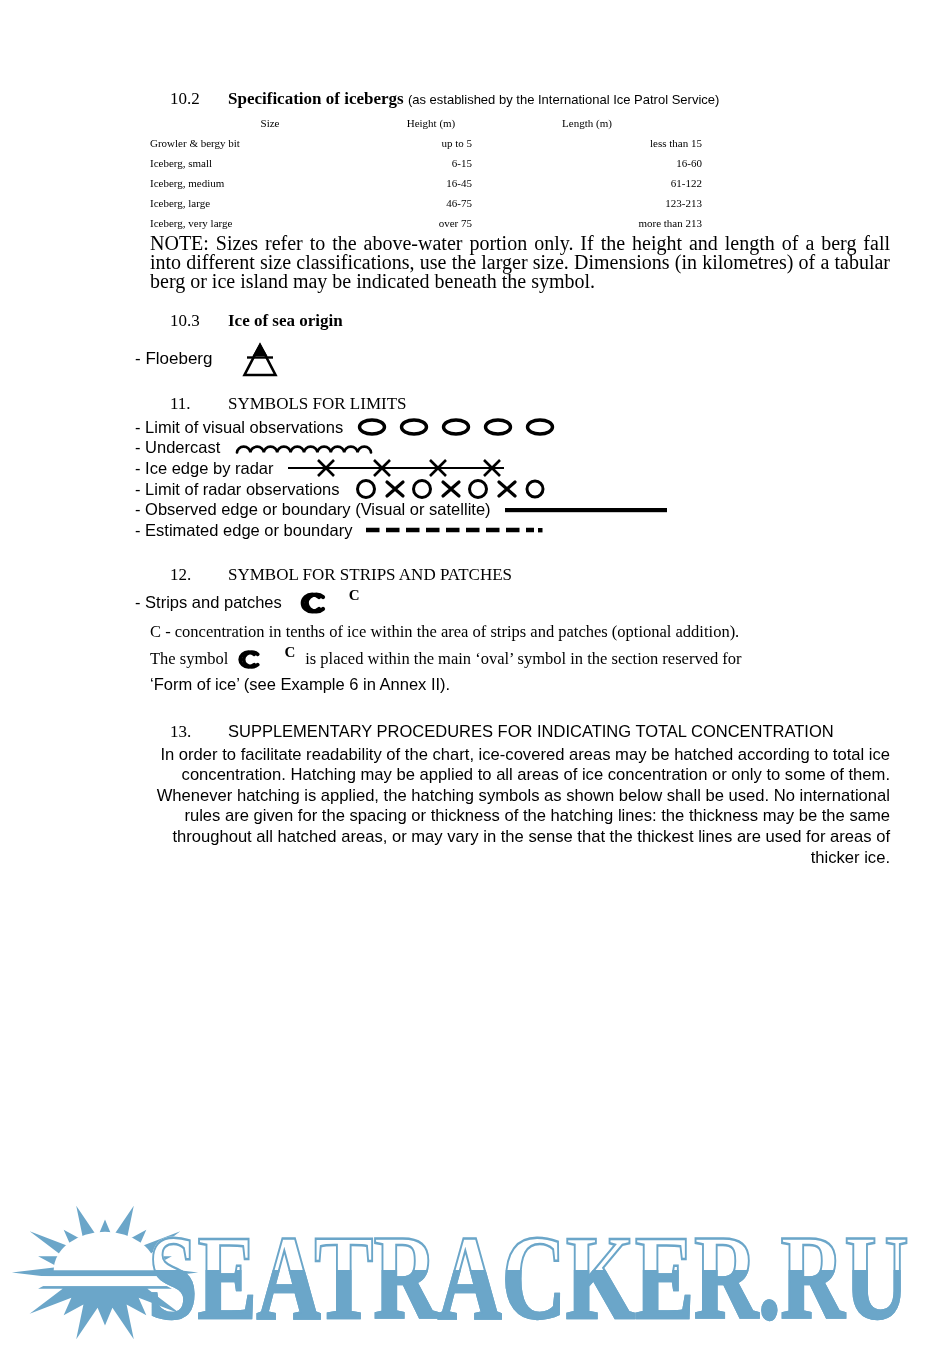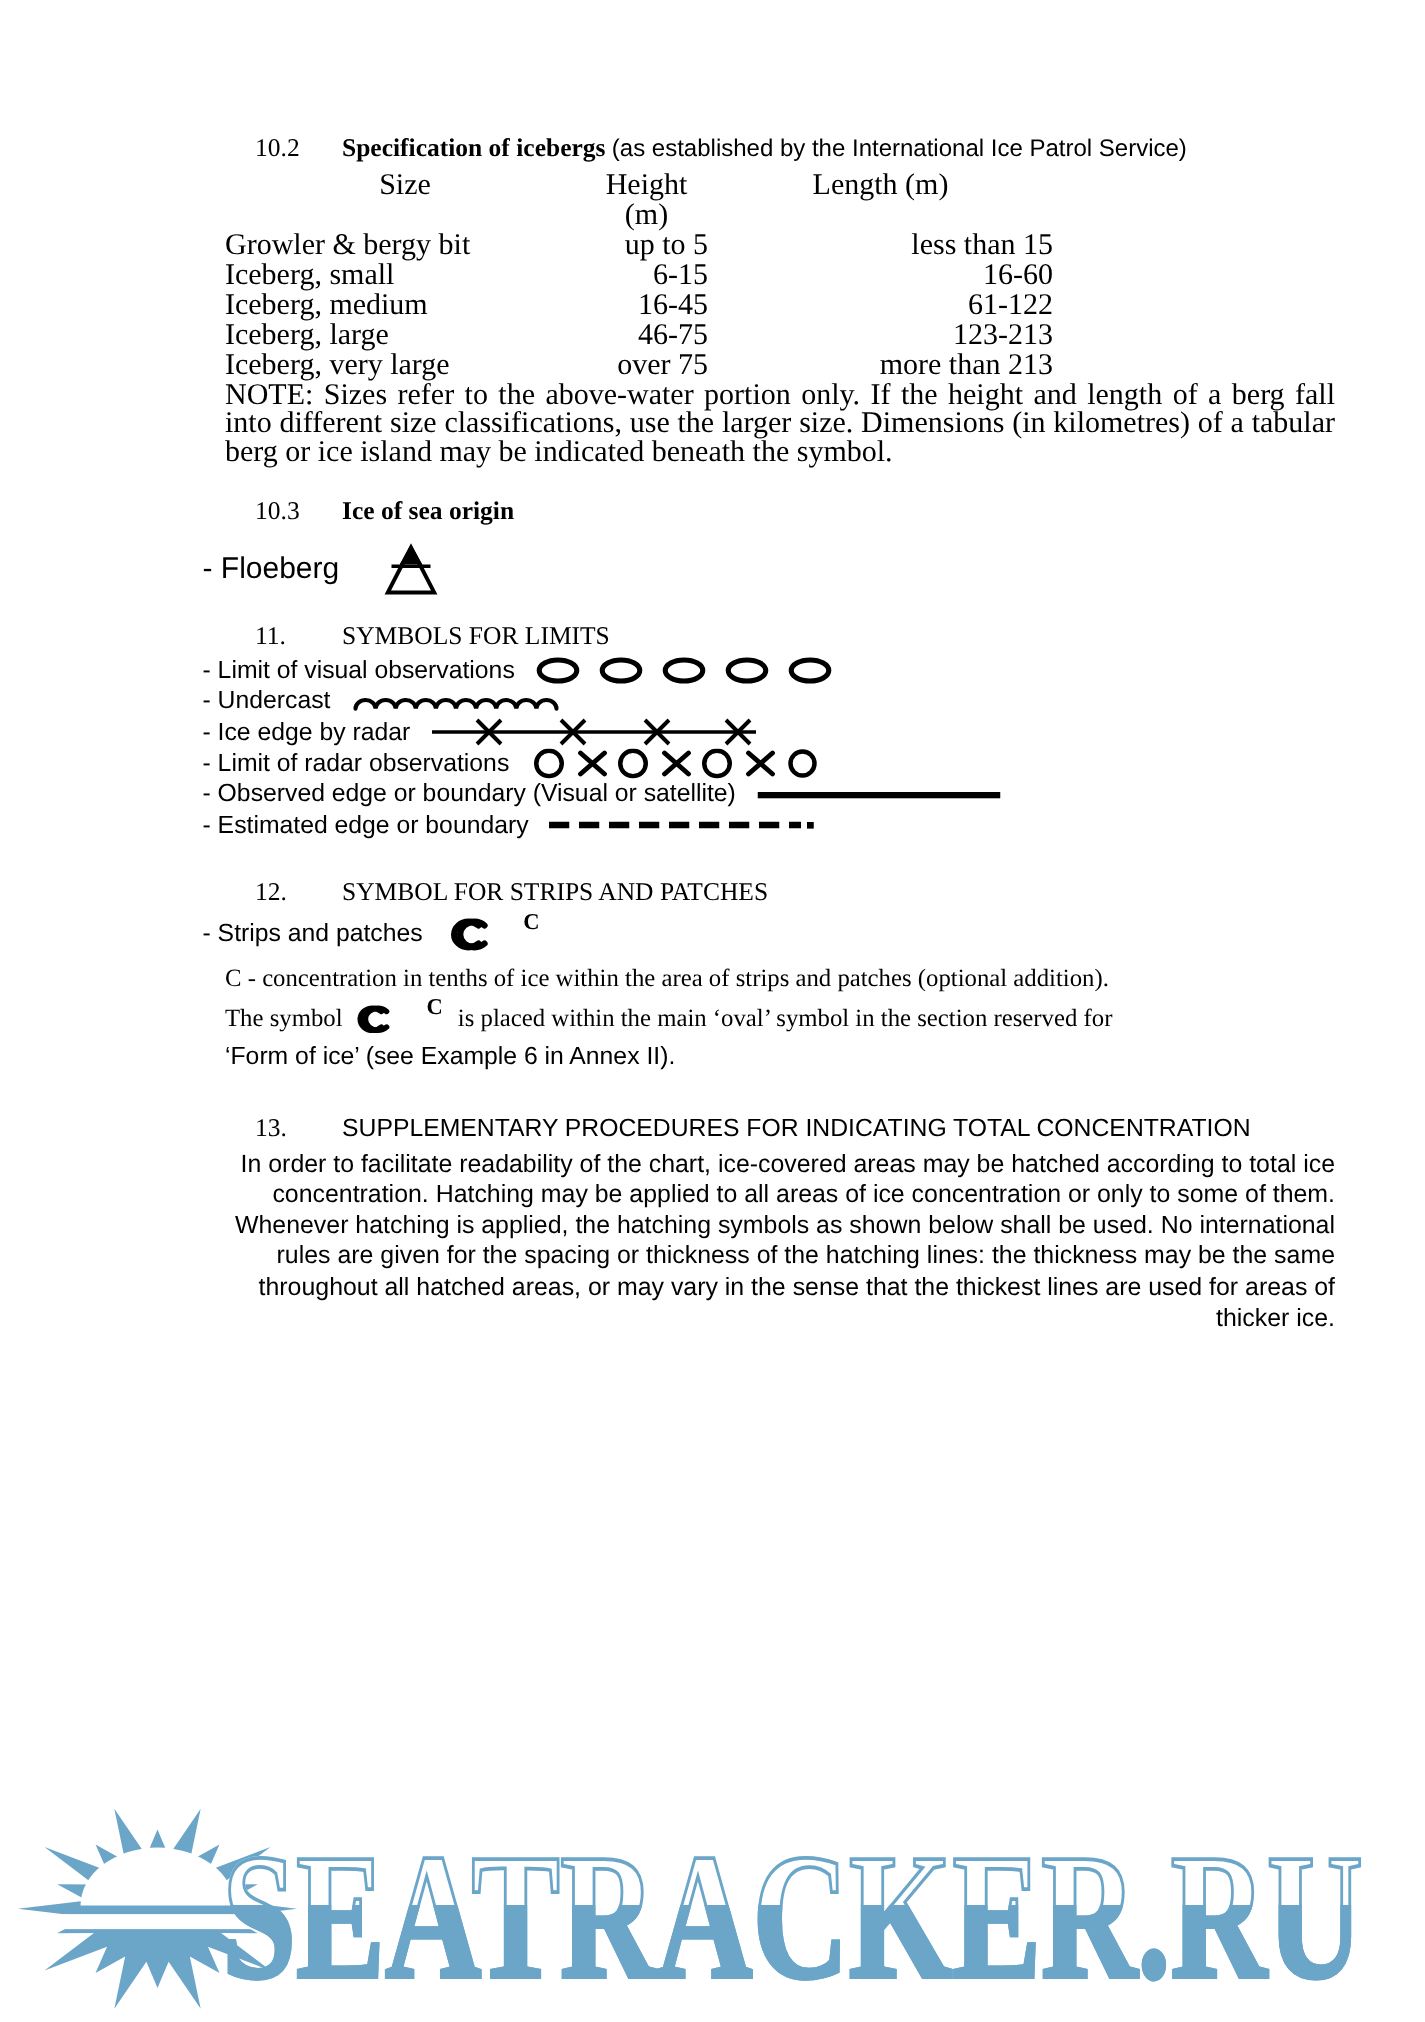--- a/index.html
+++ b/index.html
@@ -9,37 +9,37 @@
     font-family:"Liberation Serif", serif;
   }
   .content { position:absolute; left:135px; top:88px; width:755px; }
 
   .sec-head { font-size:17px; line-height:21px; }
   .sec-num { display:inline-block; width:58px;margin-left:35px; }
   .bold { font-weight:bold; }
   .sans { font-family:"Liberation Sans", sans-serif; }
 
   
-  .ice-table { margin:3px 0 0 15px; font-size:20px; line-height:20px; }
+  .ice-table { margin:3px 0 0 15px; font-size:11px; line-height:20px; }
   .t-row { display:flex; }
   .t-c1 { width:240px; text-align:left; }
   .t-c2 { width:82px;  text-align:right; }
   .t-c3 { width:230px; text-align:right; }
   .t-head .t-c1 { text-align:center; }
   .t-head .t-c2 { text-align:center; }
   .t-head .t-c3 { text-align:center; }
 
   .note {
     margin:1px 0 0 15px; width:740px;
     font-weight:normal; font-size:20px; line-height:19px;
     text-align:justify;
   }
 
   .h103 { margin-top:19px; }
-  .floeberg-row { margin-top:9px; display:flex; align-items:center; font-size:20px; }
+  .floeberg-row { margin-top:9px; display:flex; align-items:center; font-size:17px; }
   .floeberg-row svg { margin-left:26px; }
 
   .h11 { margin-top:15px; }
   .limit-list { margin-top:3px; }
   .sym-item { display:flex; align-items:center; height:20.6px; font-size:16.5px; }
   .sym-item svg { margin-left:14px; }
 
   .h12 { margin-top:23px; }
   .strips-row { margin-top:5px; display:flex; align-items:center; font-size:16.5px; }
   .strips-row svg { margin-left:16px; }
@@ -79,21 +79,21 @@
   svg .stroked { fill:none; stroke:#000; }
 </style>
 </head>
 <body>
 
 <div class="page">
   <div class="content">
 
     <div class="sec-head">
       <span class="sec-num">10.2</span><span class="bold">Specification of icebergs</span>
-      <span class="sans" style="font-size:16px;">(as established by the International Ice Patrol Service)</span>
+      <span class="sans" style="font-size:13px;">(as established by the International Ice Patrol Service)</span>
     </div>
 
     <div class="ice-table">
       <div class="t-row t-head">
         <span class="t-c1">Size</span>
         <span class="t-c2">Height (m)</span>
         <span class="t-c3">Length (m)</span>
       </div>
       <div class="t-row">
         <span class="t-c1">Growler &amp; bergy bit</span>

